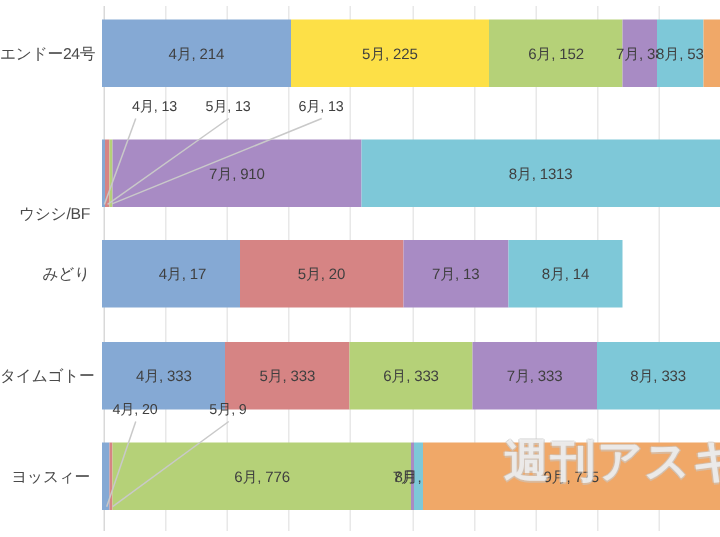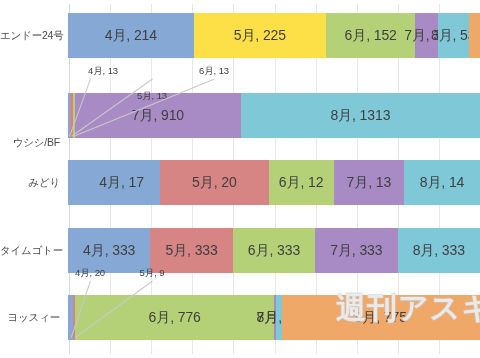--- a/index.html
+++ b/index.html
@@ -62,21 +62,21 @@
   }
   .seg {
     position: relative;
     height: 100%;
     display: flex;
     align-items: center;
     justify-content: center;
     overflow: visible;
   }
   .seg-label {
-    font-size: 14px;
+    font-size: 10px;
     color: #3f3f3f;
     white-space: nowrap;
     letter-spacing: -0.1px;
   }
   
   .callout {
     position: absolute;
     font-size: 9.5px;
     color: #3f3f3f;
     white-space: nowrap;
@@ -162,23 +162,20 @@
             <span class="seg-label">8月, 1313</span>
           </div>
         </div>
         <div class="bar-row" style="top: 160px; height: 45px; width: 412px;">
           <div class="seg" style="width: 92.1579px; background: rgb(133, 169, 212); padding-left: 15px;">
             <span class="seg-label">4月, 17</span>
           </div>
           <div class="seg" style="width: 108.421px; background: rgb(214, 132, 132);">
             <span class="seg-label">5月, 20</span>
           </div>
-          <div class="seg" style="width: 65.0526px; background: rgb(181, 209, 120);">
-            <span class="seg-label">6月, 12</span>
-          </div>
           <div class="seg" style="width: 70.4737px; background: rgb(168, 139, 196);">
             <span class="seg-label">7月, 13</span>
           </div>
           <div class="seg" style="width: 75.8947px; background: rgb(126, 200, 216);">
             <span class="seg-label">8月, 14</span>
           </div>
         </div>
         <div class="bar-row" style="top: 228px; height: 45px; width: 412px;">
           <div class="seg" style="width: 82.4px; background: rgb(133, 169, 212);">
             <span class="seg-label">4月, 333</span>
@@ -209,21 +206,21 @@
             <span class="seg-label" style="position: absolute; left: 50%; transform: translateX(-50%);">8月, 22</span>
           </div>
           <div class="seg" style="width: 198.323px; background: rgb(240, 168, 104);">
             <span class="seg-label">9月, 775</span>
           </div>
         </div>
       </div>
     <div class="callouts">
         <div class="callout" style="left: 22px; top: 65px; margin-left: 13px;">4月, 13</div>
         <div class="leader" style="left: 22px; top: 79px; height: 60.682px; transform: rotate(20.0619deg);"></div>
-        <div class="callout" style="left: 84px; top: 65px; margin-top: 25px;">5月, 13</div>
+        <div class="callout" style="left: 84px; top: 65px;">5月, 13</div>
         <div class="leader" style="left: 84px; top: 79px; height: 98.5948px; transform: rotate(54.6813deg);"></div>
         <div class="callout" style="left: 146px; top: 65px;">6月, 13</div>
         <div class="leader" style="left: 146px; top: 79px; height: 151.233px; transform: rotate(67.8581deg);"></div>
         <div class="callout" style="left: 22px; top: 267px;">4月, 20</div>
         <div class="leader" style="left: 22px; top: 281px; height: 60.2242px; transform: rotate(18.833deg);"></div>
         <div class="callout" style="left: 84px; top: 267px;">5月, 9</div>
         <div class="leader" style="left: 84px; top: 281px; height: 96.3899px; transform: rotate(53.7473deg);"></div>
       </div>
   </div>
 

